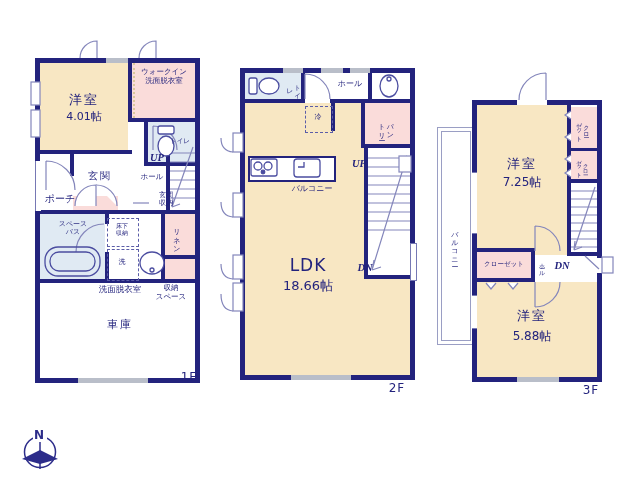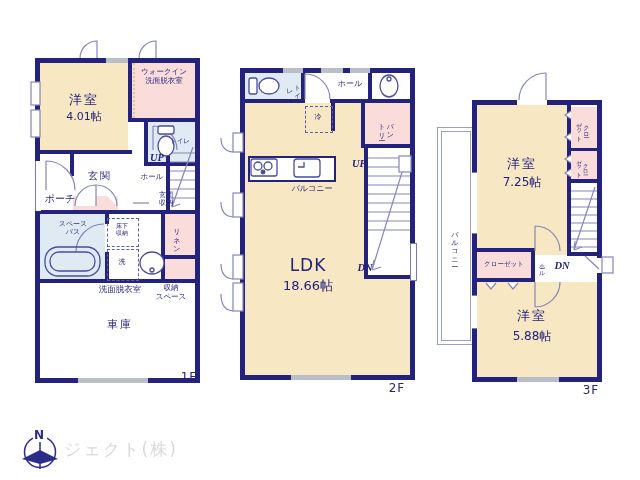--- a/index.html
+++ b/index.html
@@ -315,15 +315,14 @@
     <g stroke="#2c2c8a" stroke-width="1.5" fill="none">
       <circle cx="40" cy="452" r="15.5"></circle>
       <rect x="33" y="430" width="14" height="11" fill="#ffffff" stroke="none"></rect>
       <path d="M40,438 L40,469"></path>
       <path d="M40,433 l-4,9 h8 z" fill="#2c2c8a" stroke="none"></path>
       <path d="M22,459 L40,450 L58,459 L40,464 Z" fill="#2c2c8a" stroke="none"></path>
     </g>
   </svg>
 
   <div class="north" style="left:33px;top:428px;">N</div>
-  <div class="logo-company" style="left:64px;top:438px;">ジェクト(株)</div>
 
 </div>
 
 </body></html>

